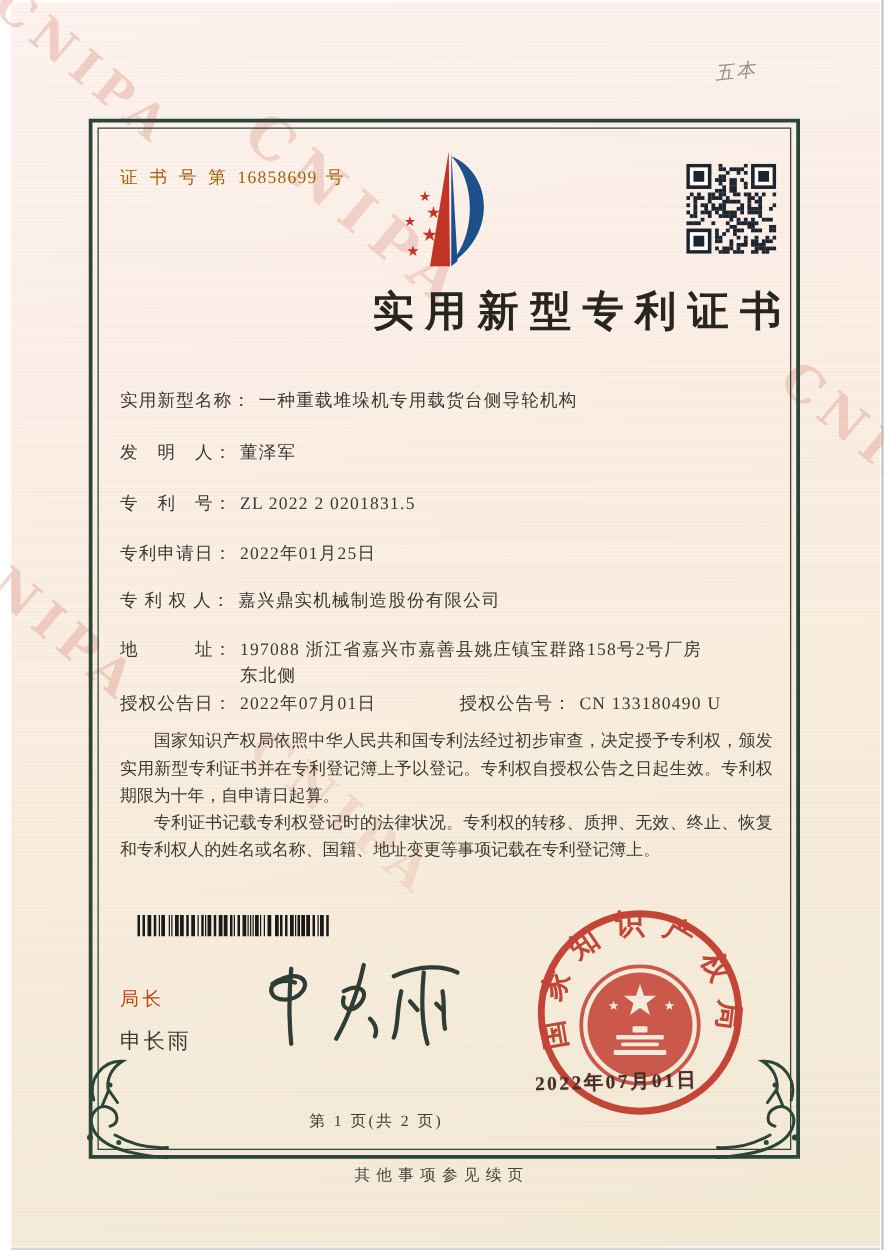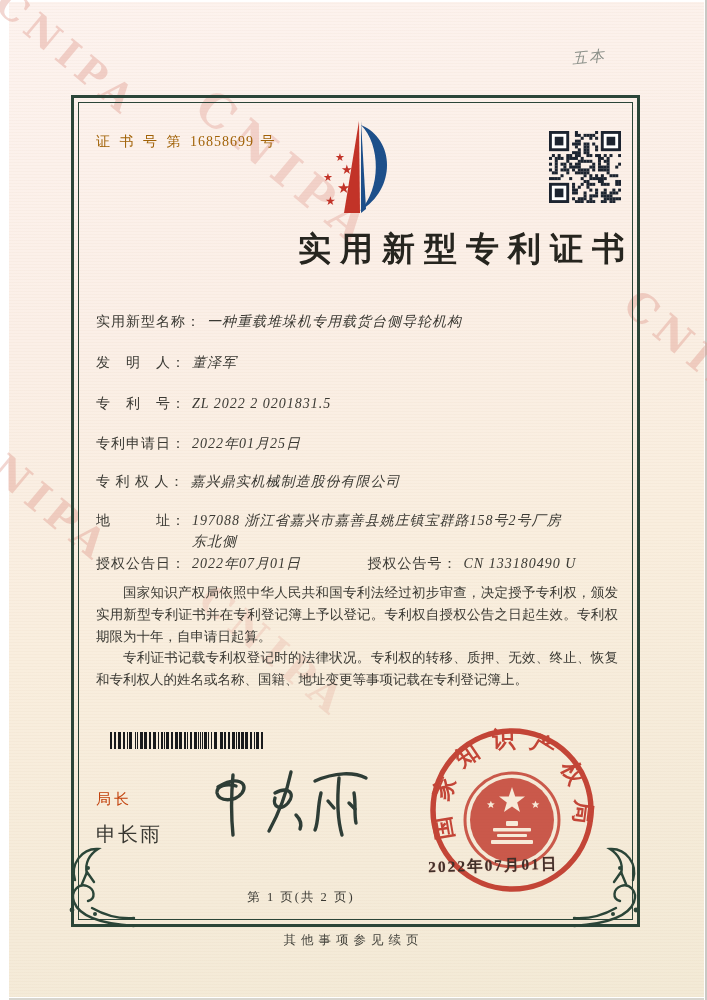--- a/index.html
+++ b/index.html
@@ -37,34 +37,34 @@
              transform:rotate(-6deg);letter-spacing:2px;font-style:italic;}
 
   .logo{position:absolute;left:311px;top:119px;}
   .qr{position:absolute;left:549px;top:131px;}
 
   .title{position:absolute;left:71px;top:227px;width:563px;text-align:right;
          font-size:33px;font-weight:700;letter-spacing:9px;color:#26251f;}
 
   .field{position:absolute;left:96px;font-size:14px;letter-spacing:1px;color:#3a3933;line-height:21px;}
   .field .lbl{display:inline-block;vertical-align:top;white-space:pre;}
-  .field .val{display:inline-block;vertical-align:top;margin-left:6px;white-space:pre-line;max-width:420px;font-style:italic;}
+  .field .val{display:inline-block;vertical-align:top;margin-left:6px;white-space:pre-line;max-width:420px;}
   .f-name{top:311px;} .f-inventor{top:352px;} .f-patno{top:393px;}
   .f-filing{top:433px;} .f-patentee{top:471px;} .f-addr{top:510px;}
   .f-grant{top:553px;} .f-grant .right{margin-left:62px;}
 
   .body-text{position:absolute;left:96px;top:582px;width:522px;font-size:13.5px;line-height:21.8px;
              text-align:justify;color:#3a3933;}
   .body-text p{margin:0;text-indent:2em;}
 
   .barcode{position:absolute;left:110px;top:732px;width:190px;height:17px;display:flex;align-items:stretch;}
   .barcode i{display:block;background:#191a1c;}
 
   .sig-title{position:absolute;left:96px;top:790px;font-size:15px;letter-spacing:3px;color:#c2410c;}
-  .sig-name{position:absolute;left:96px;top:821px;font-size:20px;letter-spacing:2px;color:#3a3933;}
+  .sig-name{position:absolute;left:96px;top:821px;font-size:17px;letter-spacing:2px;color:#3a3933;}
   .sig-hand{position:absolute;left:203px;top:763px;}
 
   .seal{position:absolute;left:427px;top:725px;opacity:0.93;}
   .seal-date{position:absolute;left:428px;top:855px;width:170px;font-size:15.5px;font-weight:700;
              letter-spacing:2px;color:#40302a;transform:rotate(-1.5deg);text-shadow:0 0 1px rgba(170,40,30,0.45);}
 
   .page-ind{position:absolute;left:71px;top:889px;width:460px;text-align:center;
             font-size:12.5px;letter-spacing:2px;color:#3a3933;}
   .footer-note{position:absolute;left:0;top:932px;width:707px;text-align:center;
                font-size:12.5px;letter-spacing:5px;color:#45443d;}

